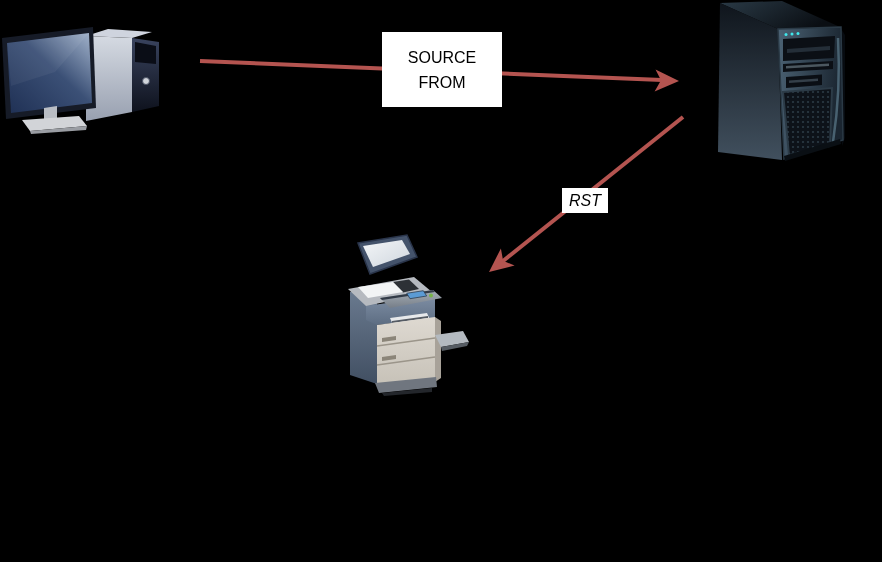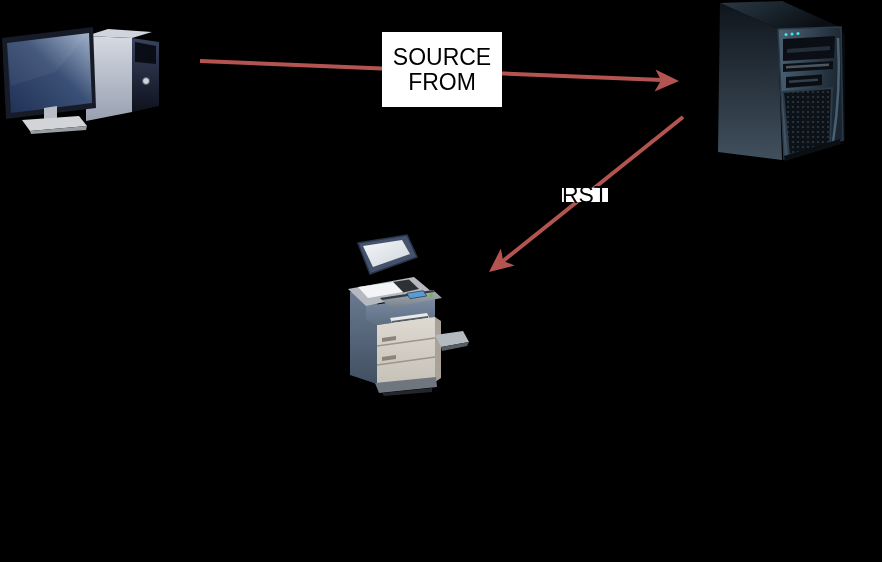--- a/index.html
+++ b/index.html
@@ -15,29 +15,29 @@
   }
   #edges { position: absolute; left: 0; top: 0; }
   .edge-line { stroke: #b45450; stroke-width: 4; }
   .edge-head { fill: #b45450; }
   .node { position: absolute; }
   .node svg { display: block; width: 100%; height: 100%; }
   .edge-label {
     position: absolute;
     background: #ffffff;
     color: #000000;
-    font-size: 23px;
+    font-size: 16px;
     line-height: 25px;
     display: flex; flex-direction: column;
     align-items: center; justify-content: center;
     text-align: center;
     white-space: nowrap;
   }
   #label-source { left: 382px; top: 32px; width: 120px; height: 75px; }
-  #label-rst   { left: 562px; top: 188px; width: 46px; height: 14px; }
+  #label-rst   { left: 562px; top: 188px; width: 46px; height: 25px; font-style: italic; }
 </style>
 </head>
 <body>
 
 <div id="canvas">
 
   <svg id="edges" width="882" height="562">
     <g>
       <line class="edge-line" x1="200" y1="61" x2="662" y2="80"></line>
       <polygon class="edge-head" points="679,81 655.5,69.4 661,80.3 654.6,91.6"></polygon>

